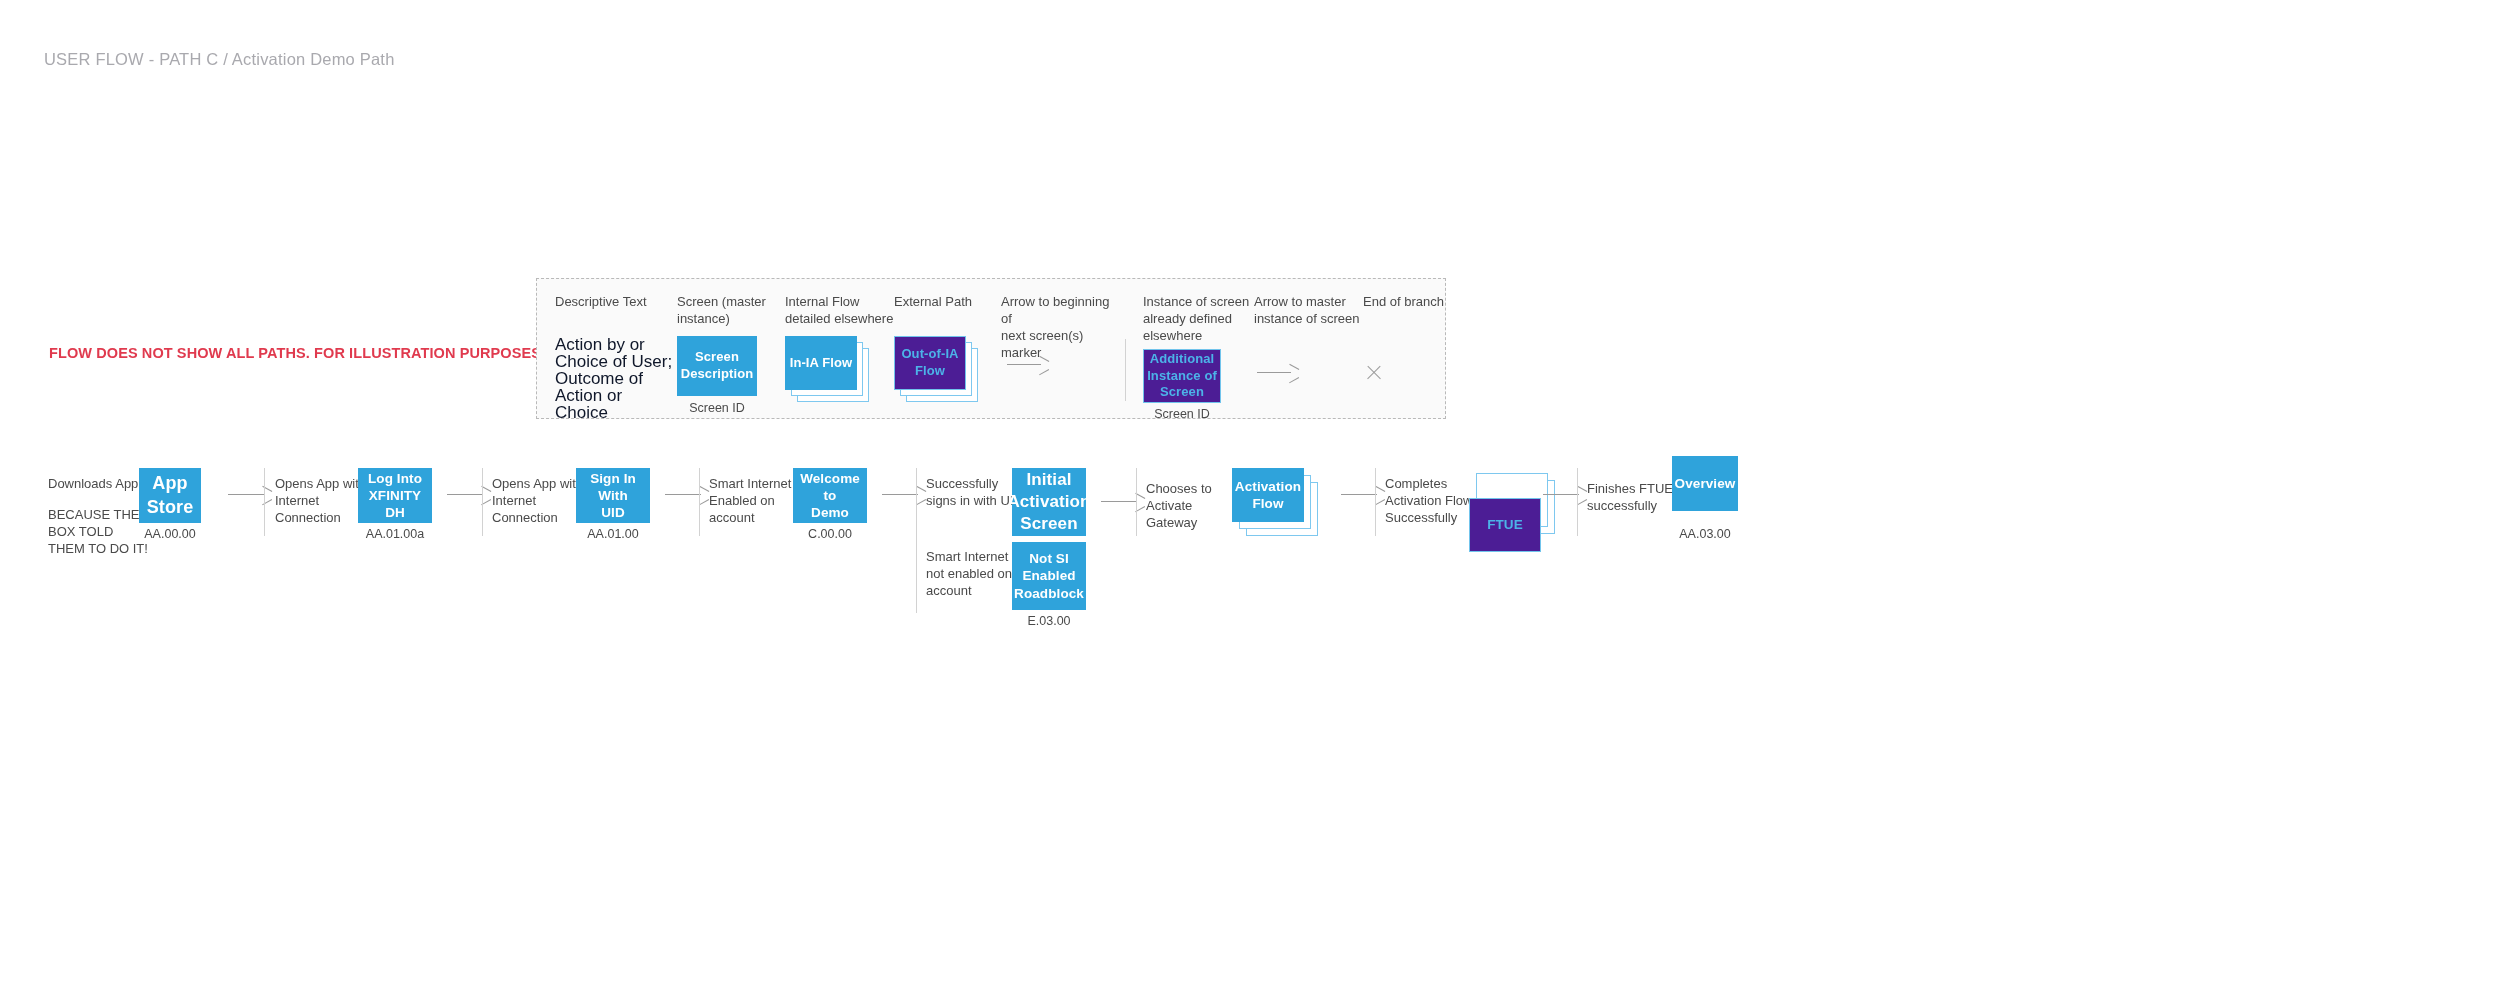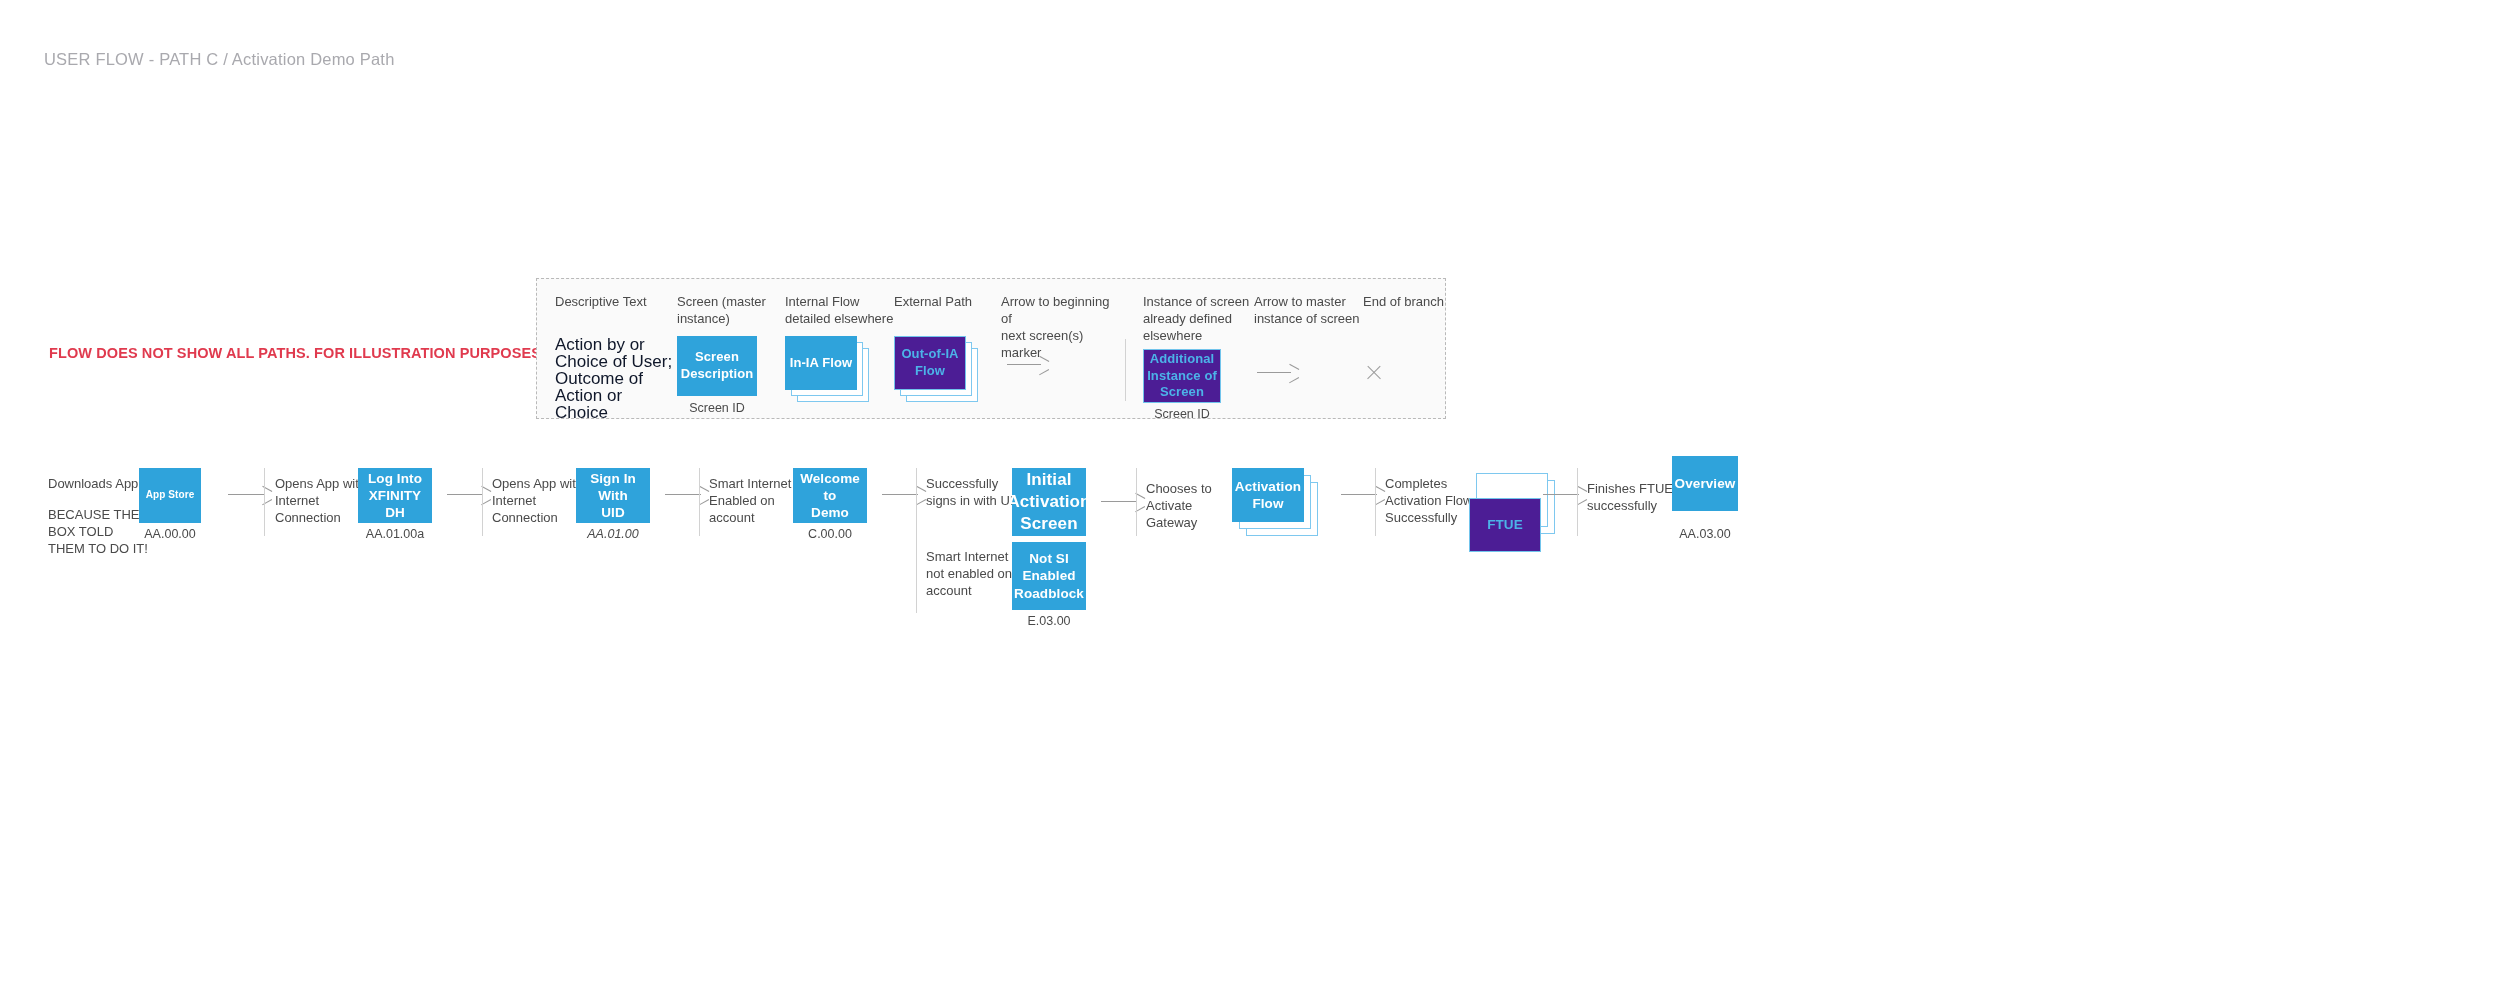--- a/index.html
+++ b/index.html
@@ -144,21 +144,21 @@
       <div class="head" style="left:31px;"></div>
   </div>
 
   <div class="lg-head" style="left:826px;top:14px;width:100px;">End of branch</div>
   <div class="xmark" style="left:828px;top:85px;"></div>
 </div>
 
 <div class="desc" style="left:48px;top:475px;">
   Downloads App<span class="gap"></span>BECAUSE THE<br>BOX TOLD<br>THEM TO DO IT!
 </div>
-<div class="card solid" style="left:139px;top:468px;width:62px;height:55px;font-size:10px;">
+<div class="card solid" style="left:139px;top:468px;width:62px;height:55px;font-size:18px;">
   <span>App Store</span>
 </div>
 <div class="sid" style="left:125px;top:527px;width:90px;">AA.00.00</div>
 <div class="arrow" style="left:228px;top:489px;width:44px;">
   <div class="shaft" style="width:36px;"></div>
     <div class="head" style="left:33px;"></div>
 </div>
 <div class="vdiv" style="left:264px;top:468px;height:68px;"></div>
 
 <div class="desc" style="left:275px;top:475px;">
@@ -173,21 +173,21 @@
     <div class="head" style="left:33px;"></div>
 </div>
 <div class="vdiv" style="left:482px;top:468px;height:68px;"></div>
 
 <div class="desc" style="left:492px;top:475px;">
   Opens App with<br>Internet<br>Connection
 </div>
 <div class="card solid" style="left:576px;top:468px;width:74px;height:55px;font-size:13.5px;">
   <span>Sign In With<br>UID</span>
 </div>
-<div class="sid" style="left:568px;top:527px;width:90px;font-style:italic;">AA.01.00</div>
+<div class="sid" style="left:568px;top:527px;width:90px;">AA.01.00</div>
 <div class="arrow" style="left:665px;top:489px;width:44px;">
   <div class="shaft" style="width:36px;"></div>
     <div class="head" style="left:33px;"></div>
 </div>
 <div class="vdiv" style="left:699px;top:468px;height:68px;"></div>
 
 <div class="desc" style="left:709px;top:475px;">
   Smart Internet<br>Enabled on<br>account
 </div>
 <div class="card solid" style="left:793px;top:468px;width:74px;height:55px;font-size:13.5px;">

